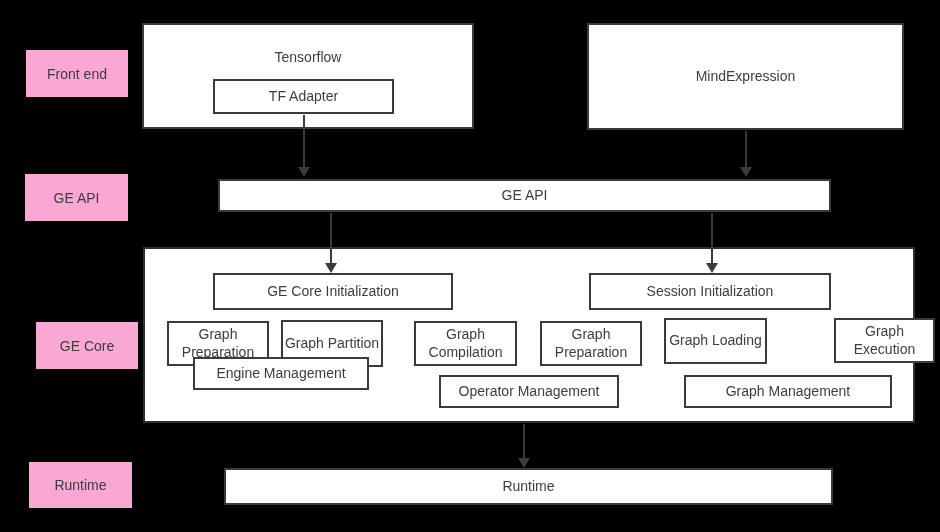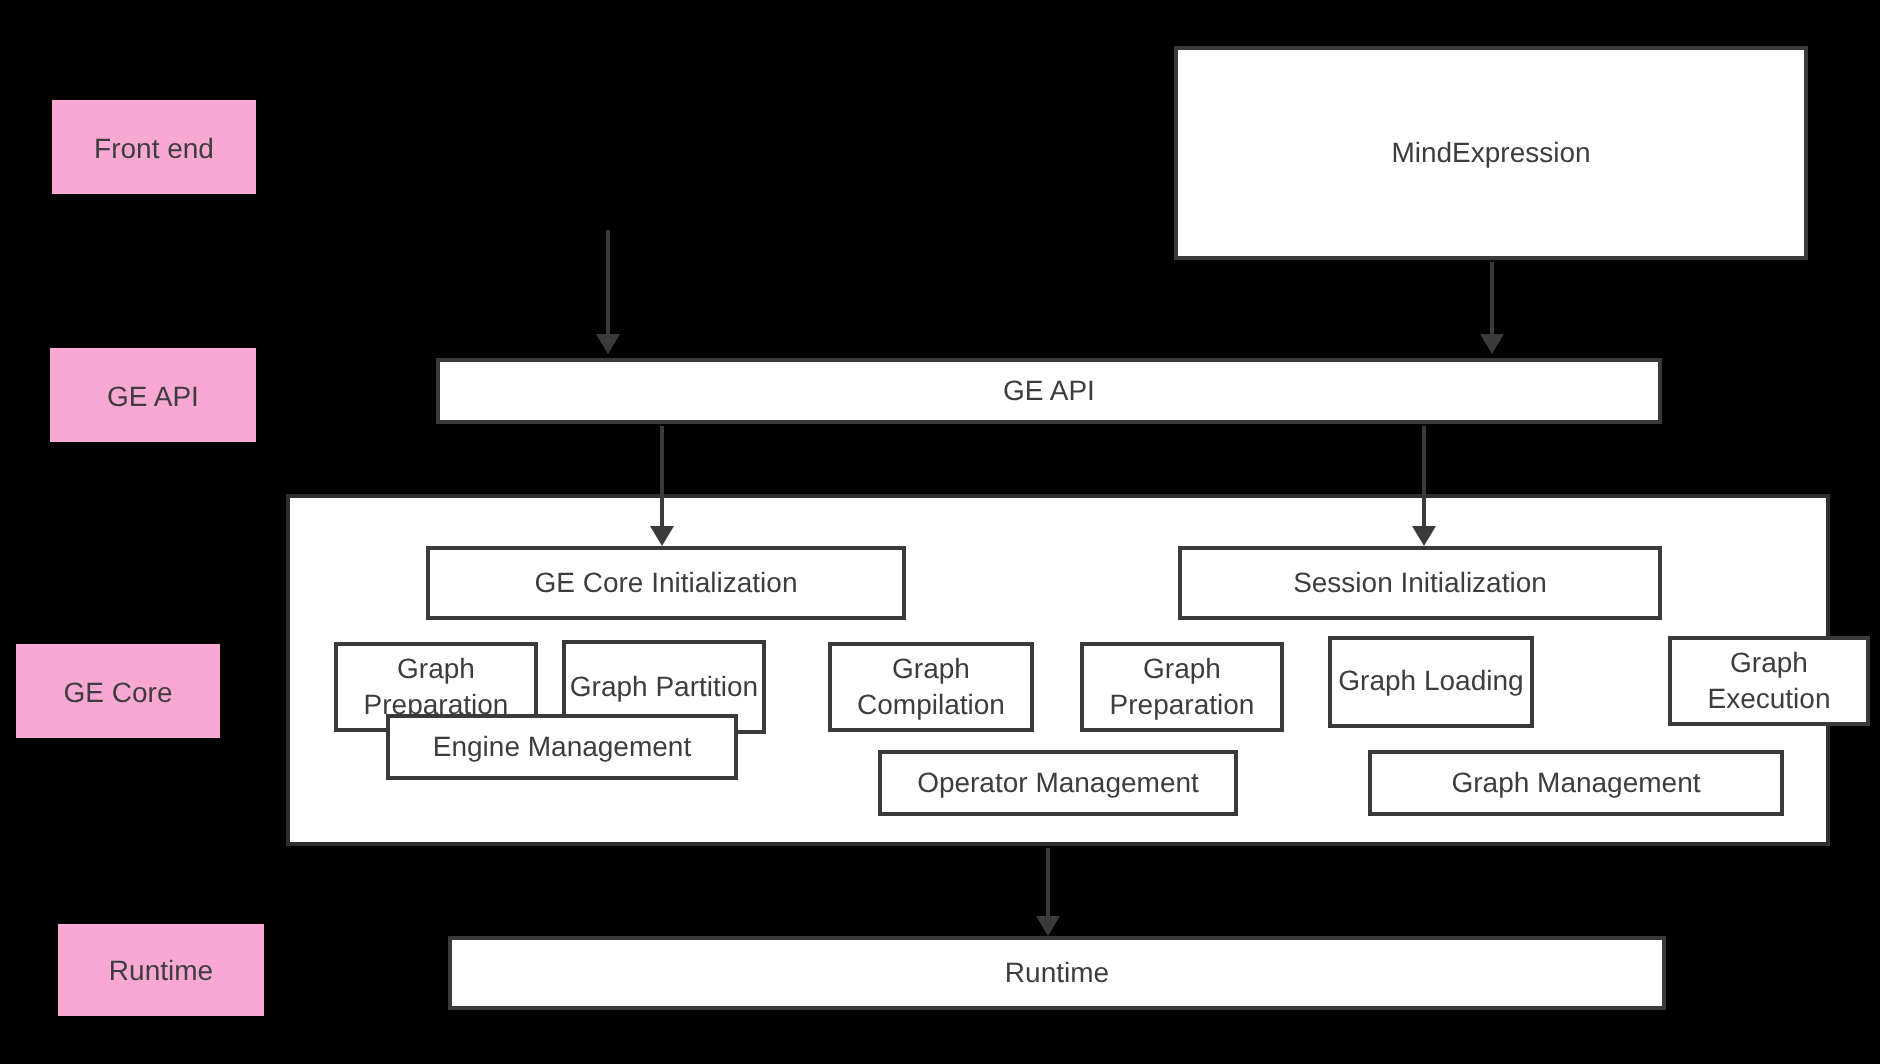--- a/index.html
+++ b/index.html
@@ -38,21 +38,21 @@
     border: none;
     display: flex;
     align-items: center;
     justify-content: center;
     text-align: center;
     z-index: 2;
   }
   
   [data-name="rail-front-end"]  { left: 26px;  top: 50px;  width: 102px; height: 47px; }
   [data-name="rail-ge-api"]     { left: 25px;  top: 174px; width: 103px; height: 47px; }
-  [data-name="rail-ge-core"]    { left: 8px;  top: 322px; width: 102px; height: 47px; }
+  [data-name="rail-ge-core"]    { left: 36px;  top: 322px; width: 102px; height: 47px; }
   [data-name="rail-runtime"]    { left: 29px;  top: 462px; width: 103px; height: 46px; }
   
   [data-name="tensorflow-box"] {
     left: 142px; top: 23px; width: 332px; height: 106px;
     display: block;
   }
   [data-name="tensorflow-title"] {
     position: absolute; left: 0; top: 24px; width: 100%;
     text-align: center;
   }
@@ -112,20 +112,26 @@
   <div class="plain-label" data-name="rail-ge-api">
     <span data-name="rail-ge-api-label">GE API</span>
   </div>
   <div class="plain-label" data-name="rail-ge-core">
     <span data-name="rail-ge-core-label">GE Core</span>
   </div>
   <div class="plain-label" data-name="rail-runtime">
     <span data-name="rail-runtime-label">Runtime</span>
   </div>
 
+  <div class="box" data-name="tensorflow-box">
+    <div data-name="tensorflow-title">Tensorflow</div>
+    <div class="box" data-name="tf-adapter-box">
+      <span data-name="tf-adapter-label">TF Adapter</span>
+    </div>
+  </div>
   <div class="box" data-name="mindexpression-box">
     <span data-name="mindexpression-label">MindExpression</span>
   </div>
 
   <div class="box" data-name="ge-api-bar">
     <span data-name="ge-api-bar-label">GE API</span>
   </div>
 
   <div class="box" data-name="ge-core-box">
     <div class="box" data-name="ge-core-init-box">

